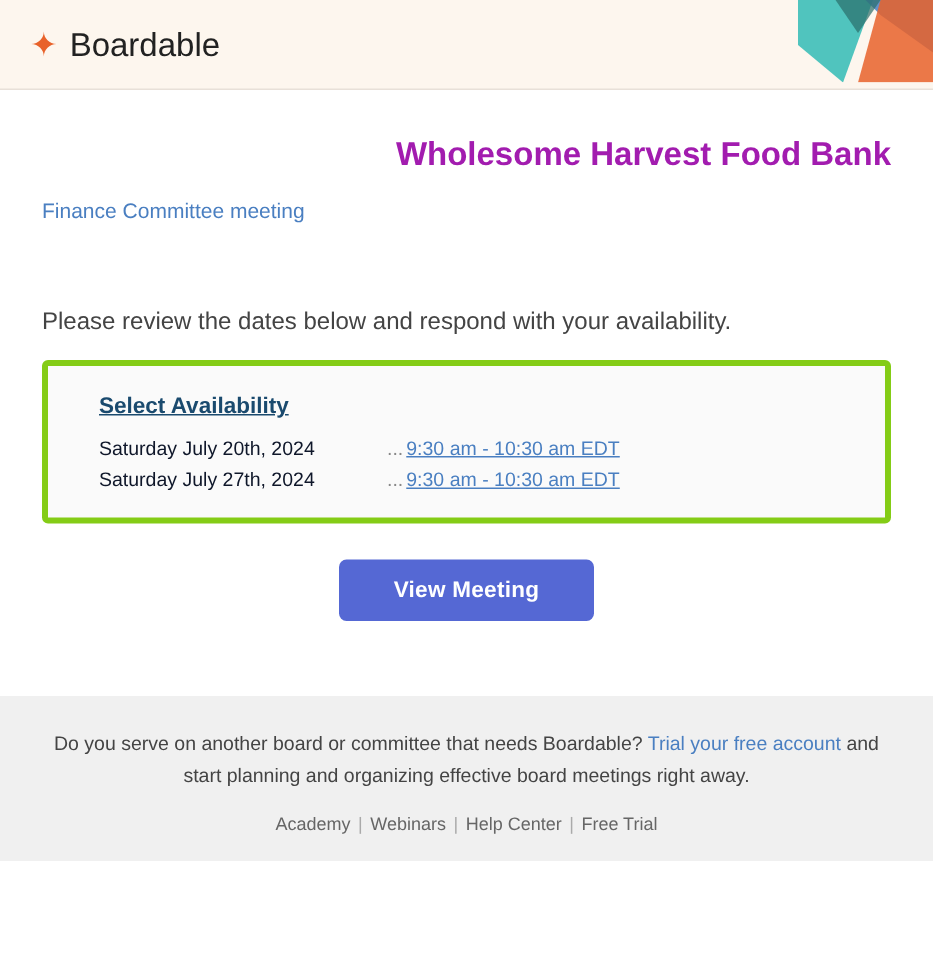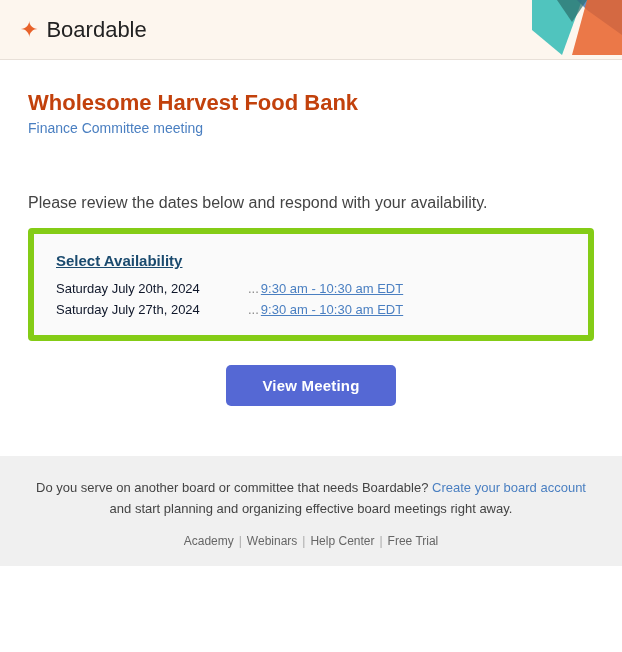--- a/index.html
+++ b/index.html
@@ -46,43 +46,44 @@
     }
 
     
     .main-content {
       padding: 30px 28px 20px 28px;
       background: #fff;
     }
     .org-title {
       font-size: 22px;
       font-weight: bold;
-      color: #c2410c;
-      margin-bottom: 3px;
+      color: #a21caf;
+      margin-bottom: 16px;
+      text-align: right;
     }
     .meeting-link {
       color: #4a7fc1;
       text-decoration: none;
       font-size: 14px;
       margin-bottom: 30px;
       display: inline-block;
     }
 
     .description {
       font-size: 16px;
       color: #444;
       margin-top: 28px;
       margin-bottom: 16px;
     }
 
     
     .availability-box {
-      border: 6px solid #84cc16;
+      border: 4px solid #84cc16;
       border-radius: 4px;
-      padding: 18px 22px 18px 22px;
+      padding: 18px 22px 18px 34px;
       background: #fafafa;
       margin-bottom: 24px;
     }
     .availability-title {
       font-size: 15px;
       font-weight: bold;
       color: #1a4a6e;
       text-decoration: underline;
       margin-bottom: 12px;
     }
@@ -221,20 +222,20 @@
   
   <div class="button-area">
     <button class="view-meeting-btn">View Meeting</button>
   </div>
 </div>
 
 <div class="footer">
   <p class="footer-cta">
     <span>Do you serve on another board or committee that needs Boardable?</span>
     <span> </span>
-    <a href="#">Create your board account</a>
+    <a href="#">Trial your free account</a>
     <span> </span>
     <span>and start planning and organizing effective board meetings right away.</span>
   </p>
   <div class="footer-links">
     <a href="#">Academy</a><span class="sep">|</span><a href="#">Webinars</a><span class="sep">|</span><a href="#">Help Center</a><span class="sep">|</span><a href="#">Free Trial</a>
   </div>
 </div>
 
 </body></html>

